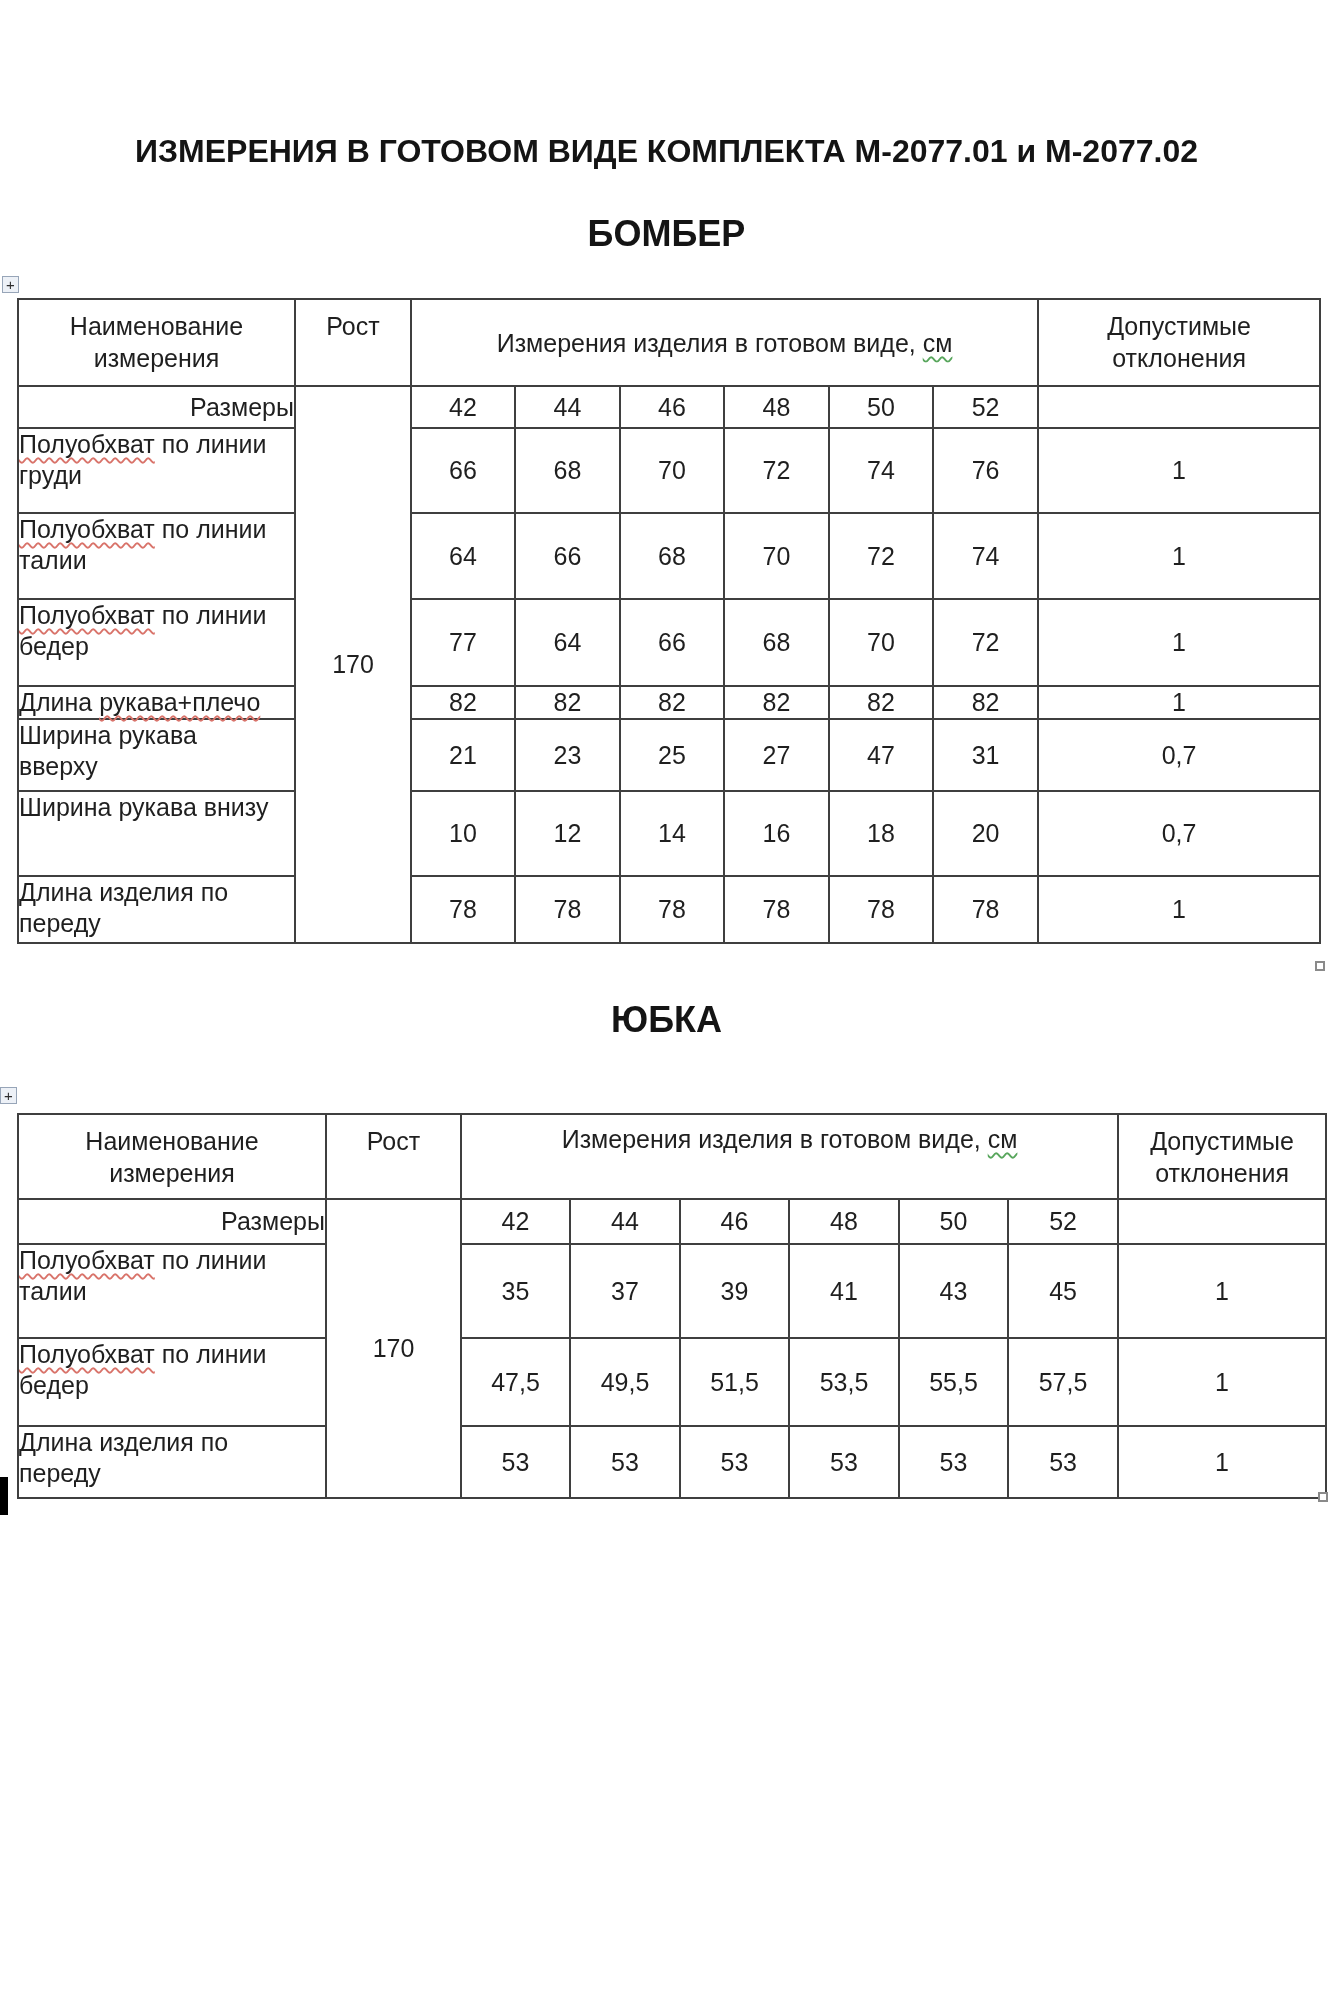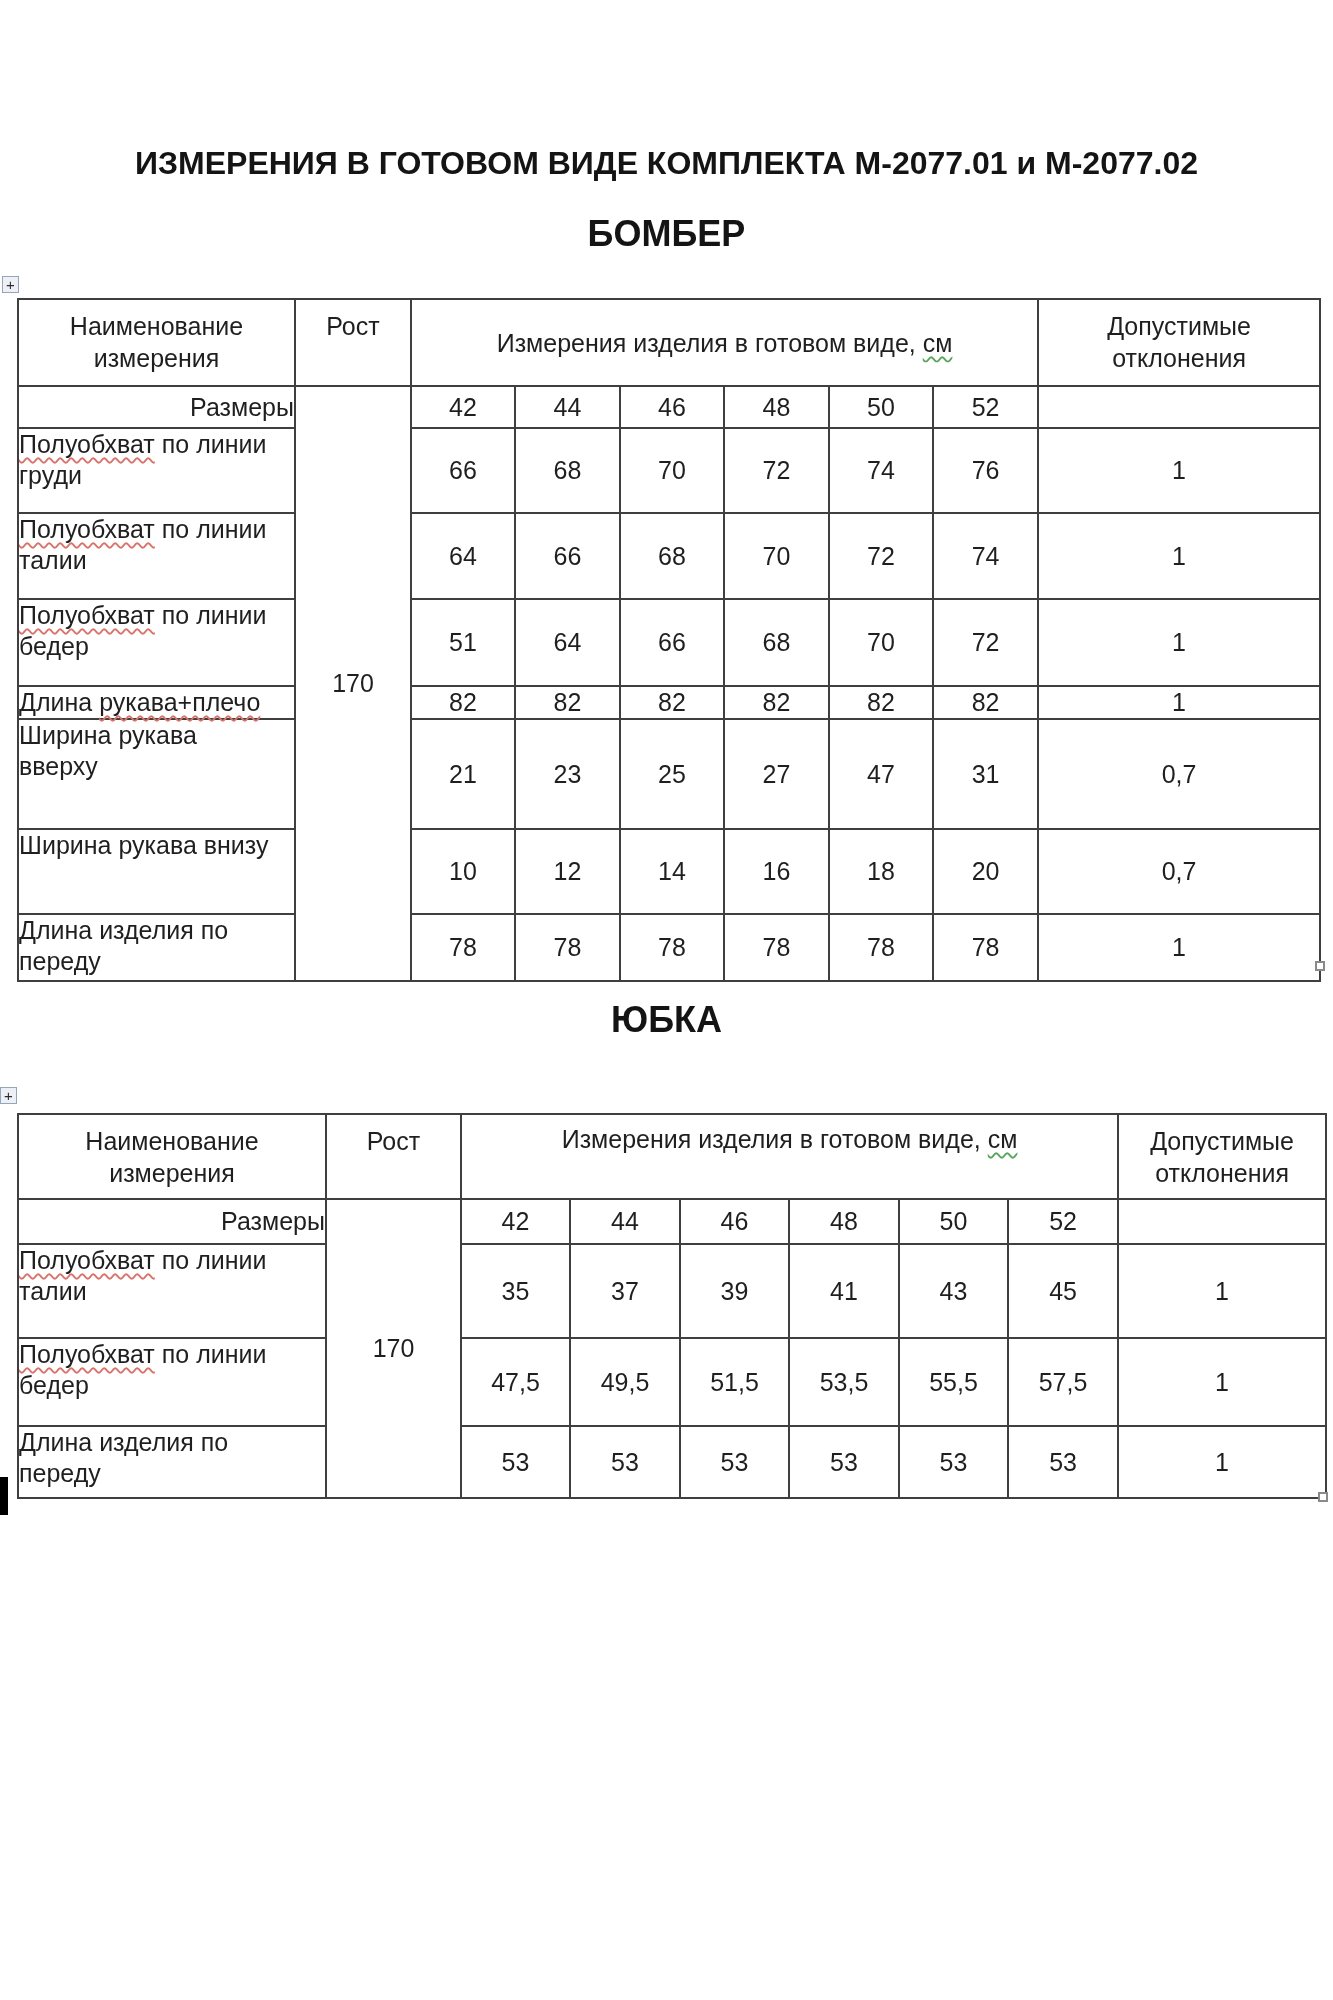--- a/index.html
+++ b/index.html
@@ -1,19 +1,19 @@
 <!DOCTYPE html>
 <html><head>
 <meta charset="utf-8">
 <style>
   html,body{margin:0;padding:0;background:#ffffff;}
   body{font-family:"Liberation Sans","DejaVu Sans",sans-serif;color:#1f1f1f;}
   .page{position:relative;width:1333px;height:2000px;background:#ffffff;overflow:hidden;}
 
-  .doc-title{position:absolute;top:140px;left:0;width:100%;margin:0;text-align:center;
+  .doc-title{position:absolute;top:128px;left:0;width:100%;margin:0;text-align:center;
              font-size:32px;line-height:46px;font-weight:700;color:#141414;white-space:nowrap;}
   .section-title{position:absolute;left:0;width:100%;margin:0;text-align:center;
                  font-size:36px;line-height:44px;font-weight:700;color:#141414;}
   #bomber-title{top:212px;}
   #skirt-title{top:998px;}
 
   table.meas{position:absolute;border-collapse:collapse;table-layout:fixed;background:#fff;}
   #table1{left:17px;top:298px;width:1302px;}
   #table2{left:17px;top:1113px;width:1308px;}
   .meas th,.meas td{border:2px solid #3f3f3f;font-size:25px;font-weight:400;padding:0;color:#1f1f1f;}
@@ -99,39 +99,39 @@
       <td class="num">66</td>
       <td class="num">68</td>
       <td class="num">70</td>
       <td class="num">72</td>
       <td class="num">74</td>
       <td class="tol-c">1</td>
     </tr>
     <tr style="height:87px">
       <td class="name-c"><span></span><span class="sq-red">Полуобхват</span><span> по линии
 бедер</span></td>
-      <td class="num">51</td>
+      <td class="num">77</td>
       <td class="num">64</td>
       <td class="num">66</td>
       <td class="num">68</td>
       <td class="num">70</td>
       <td class="num">72</td>
       <td class="tol-c">1</td>
     </tr>
     <tr style="height:32px">
       <td class="name-c"><span>Длина </span><span class="sq-red">рукава+плечо</span><span></span></td>
       <td class="num">82</td>
       <td class="num">82</td>
       <td class="num">82</td>
       <td class="num">82</td>
       <td class="num">82</td>
       <td class="num">82</td>
       <td class="tol-c">1</td>
     </tr>
-    <tr style="height:110px">
+    <tr style="height:72px">
       <td class="name-c"><span>Ширина рукава
 вверху</span><span class="sq-red"></span><span></span></td>
       <td class="num">21</td>
       <td class="num">23</td>
       <td class="num">25</td>
       <td class="num">27</td>
       <td class="num">47</td>
       <td class="num">31</td>
       <td class="tol-c">0,7</td>
     </tr>

